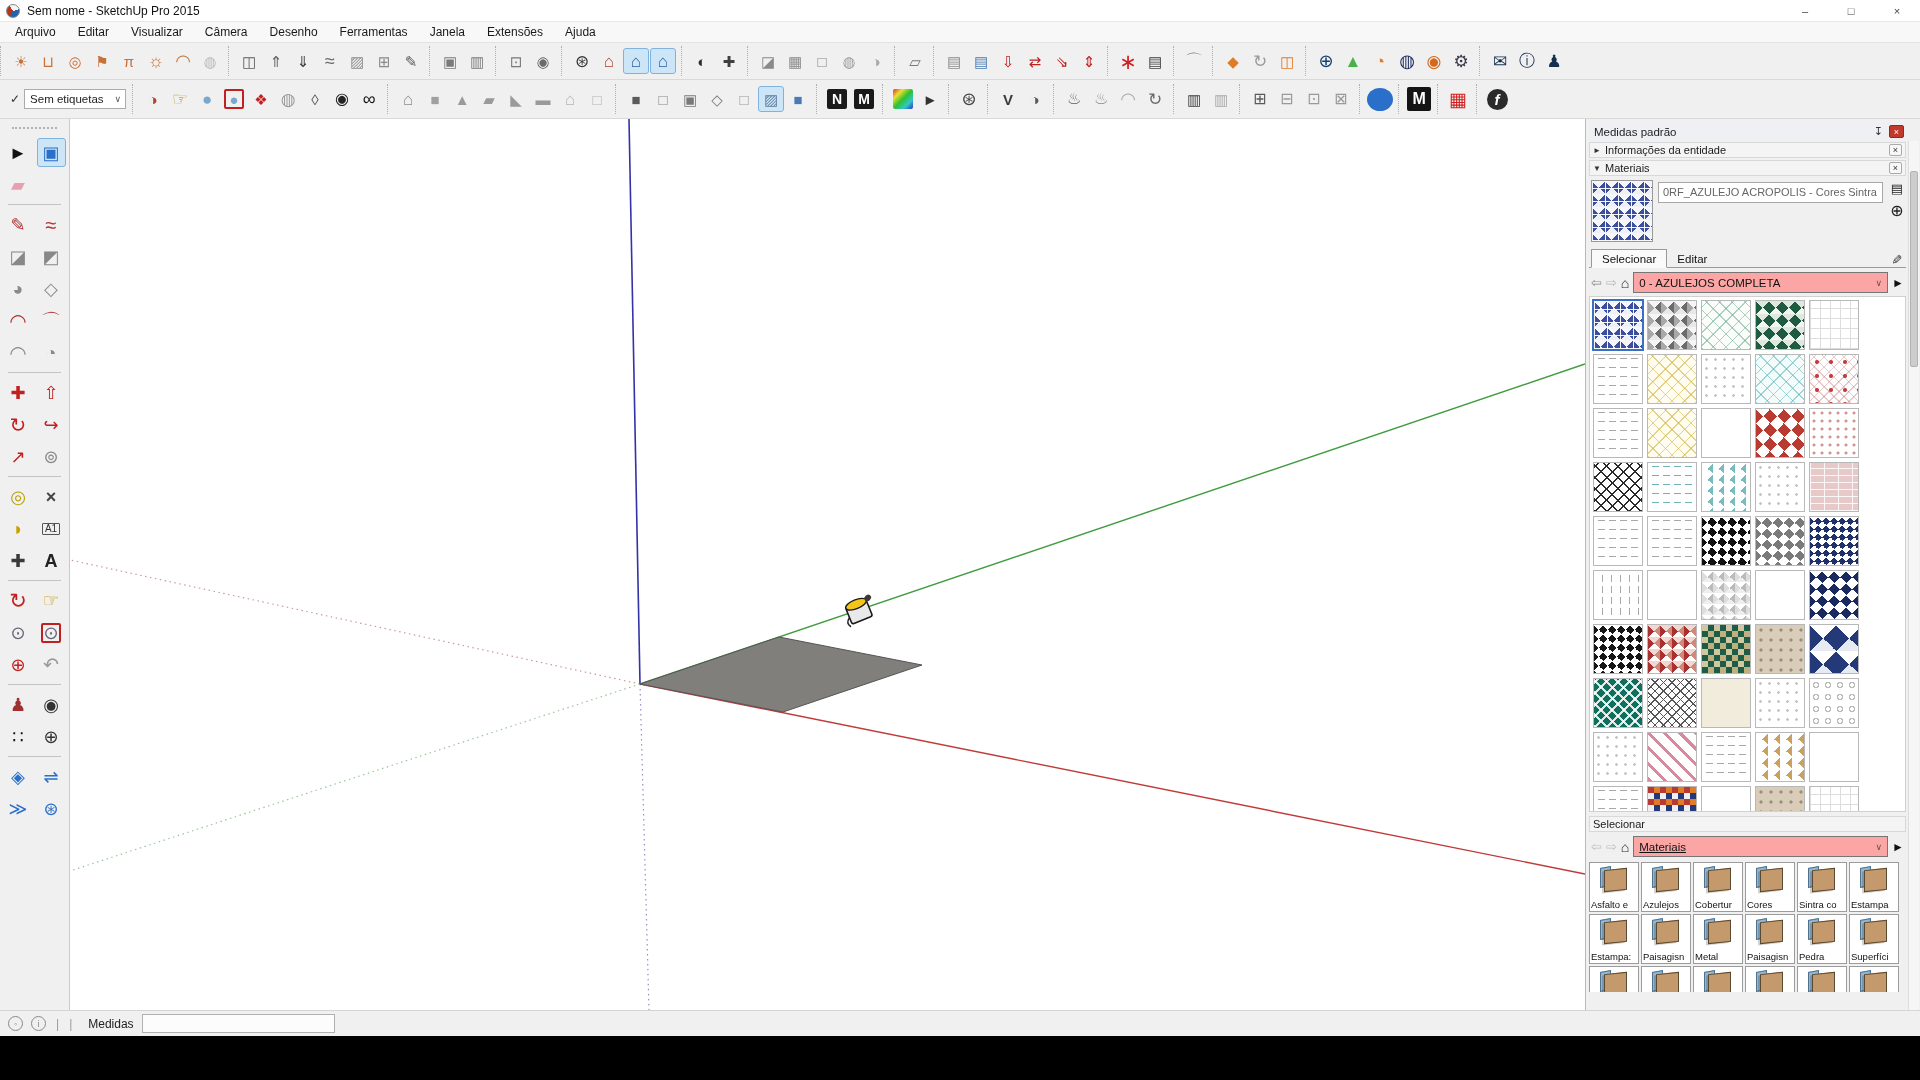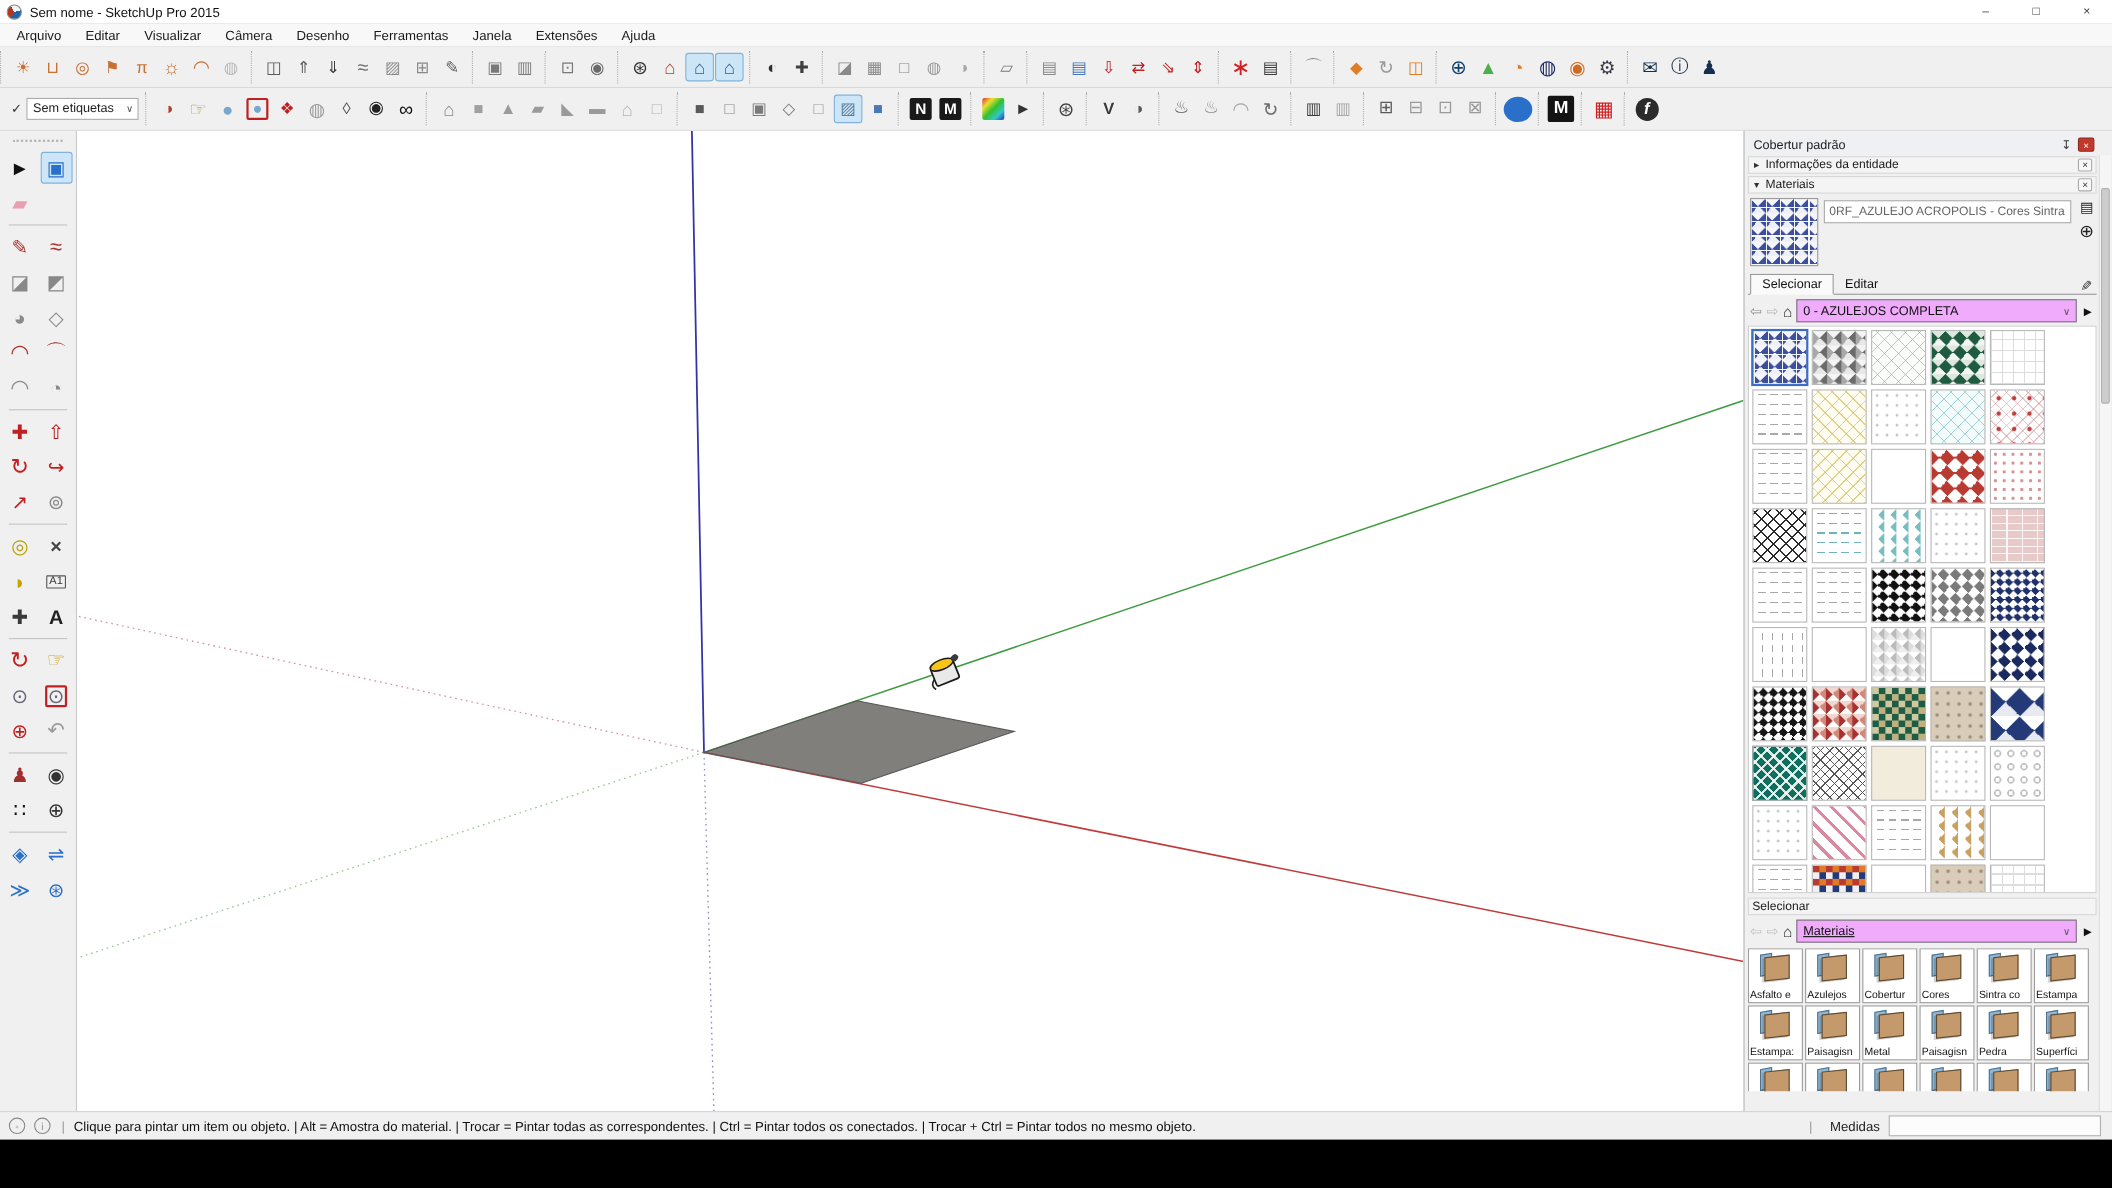--- a/index.html
+++ b/index.html
@@ -76,21 +76,21 @@
   .pi { font-size:13px; color:#222; line-height:1; }
 
   .tabs-row { display:flex; align-items:flex-end; border-bottom:1px solid #9a9a9a; padding:4px 4px 0 2px; height:24px; }
   .tab { font-size:11.5px; padding:3px 10px 2px; color:#111; }
   .tab.active { background:#fafafa; border:1px solid #9a9a9a; border-bottom:1px solid #fafafa; margin-bottom:-1px; }
   .eyedropper { margin-left:auto; font-size:13px; color:#333; transform:rotate(90deg); }
 
   .nav-row { display:flex; align-items:center; gap:4px; padding:4px 2px 3px 2px; }
   .nav-arrow { font-size:13px; line-height:1; }
   .nav-home { font-size:14px; color:#222; line-height:1; }
-  .nav-select { flex:1; height:21px; background:#f0abfc; border:1px solid #767676; display:flex; align-items:center;
+  .nav-select { flex:1; height:21px; background:#fca5a5; border:1px solid #767676; display:flex; align-items:center;
                 font-size:11.5px; color:#111; padding-left:5px; position:relative; }
   .nav-select .chev { position:absolute; right:5px; font-size:9px; color:#555; }
   .nav-details { font-size:12px; color:#111; font-weight:bold; }
 
   .sw-grid { background:#fff; border:1px solid #d0d0d0; padding:3px; display:grid;
              grid-template-columns:repeat(5,50px); gap:4px; height:516px; overflow:hidden; align-content:start; }
   .sw { width:50px; height:50px; border:1px solid #b8b8b8; }
   .sw.sel { outline:2px solid #3b6fc4; outline-offset:-1px; }
 
   .folder-grid { display:grid; grid-template-columns:repeat(6,50px); gap:2px; height:130px; overflow:hidden;
@@ -775,21 +775,21 @@
           <rect x="10" y="12" width="22" height="17" rx="2" fill="#e9e9e9" stroke="#1a1a1a" stroke-width="1.6"></rect>
           <ellipse cx="21" cy="12" rx="11" ry="4.5" fill="#f5c518" stroke="#1a1a1a" stroke-width="1.4"></ellipse>
           <path d="M31,9 q6,-4 7,2 q-3,4 -7,2 z" fill="#3a3a3a"></path>
         </g>
       </svg>
     </div>
 
     <div class="tray">
       <div class="tray-inner">
         <div class="tray-title">
-          <span class="t">Cobertur padrão</span>
+          <span class="t">Medidas padrão</span>
           <span class="pin-icon">↧</span>
           <span class="tray-close">×</span>
         </div>
 
         <div class="sec-hdr">
           <span class="sec-arrow">►</span>
           <span class="sec-label">Informações da entidade</span>
           <span class="sec-close">×</span>
         </div>
 
@@ -1026,21 +1026,20 @@
       <div class="tray-scroll">
         <div class="tray-thumb"></div>
       </div>
     </div>
   </div>
 
   <div class="statusbar">
     <span class="sb-icon">◦</span>
     <span class="sb-icon">i</span>
     <span class="sb-sep">|</span>
-    <span class="sb-msg">Clique para pintar um item ou objeto. | Alt = Amostra do material. | Trocar = Pintar todas as correspondentes. | Ctrl = Pintar todos os conectados. | Trocar + Ctrl = Pintar todos no mesmo objeto.</span>
     <span class="sb-right">
       <span class="sb-sep">|</span>
       <span class="sb-meas-label">Medidas</span>
       <span class="sb-meas-box"></span>
     </span>
   </div>
 
   <div class="blackbar"></div>
 </div>
 

